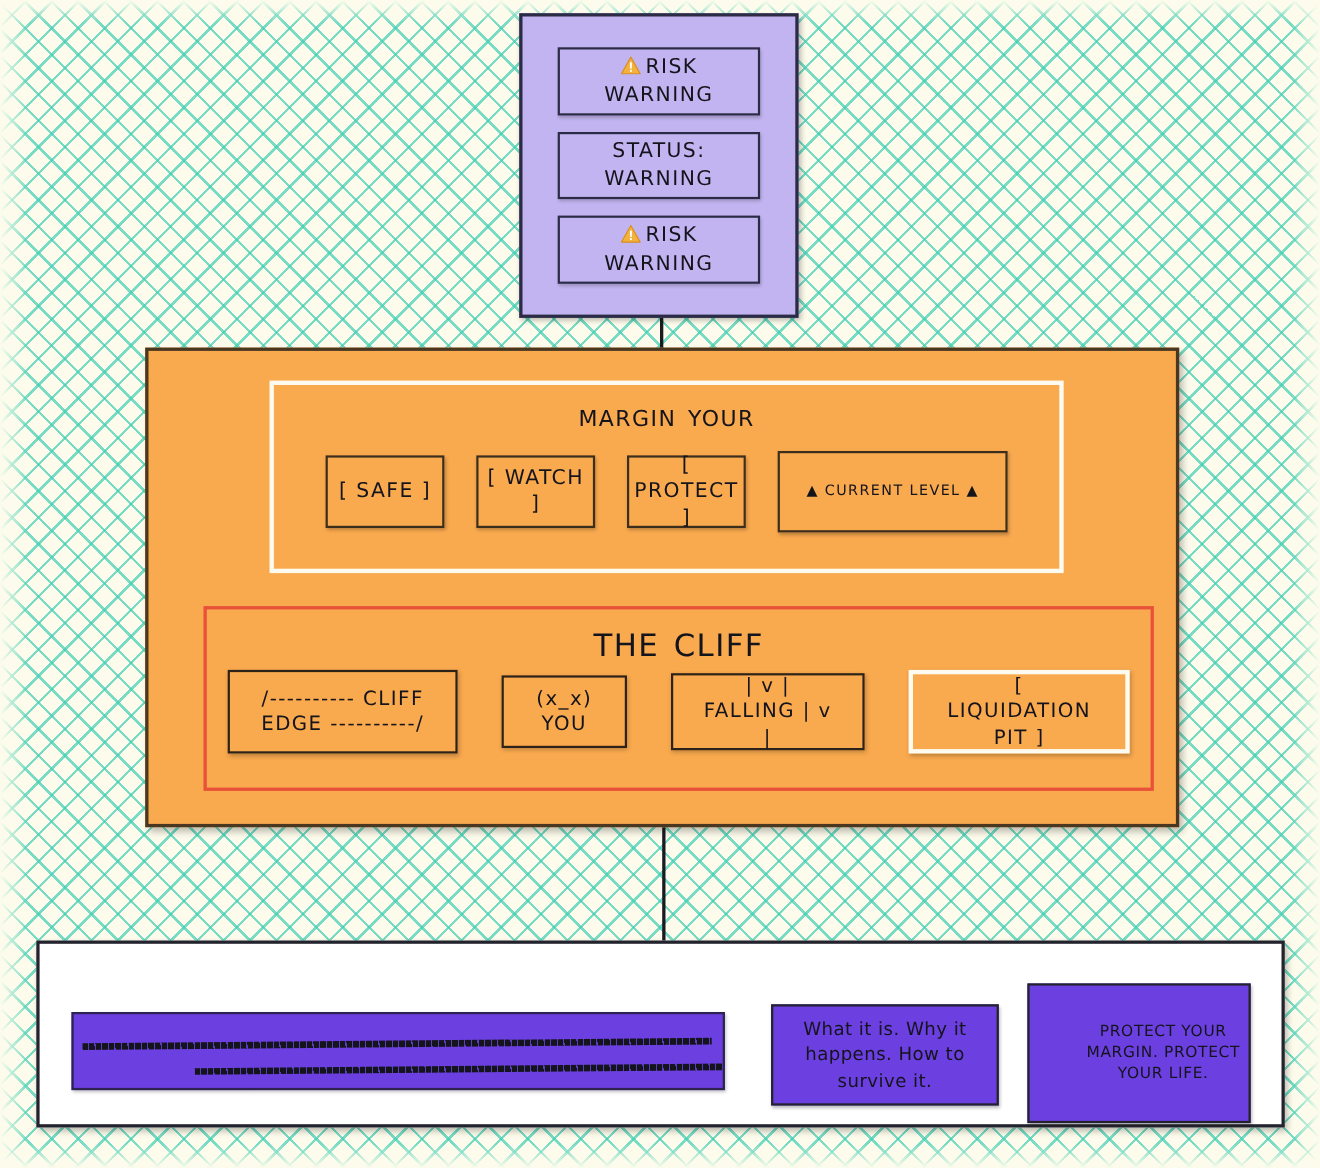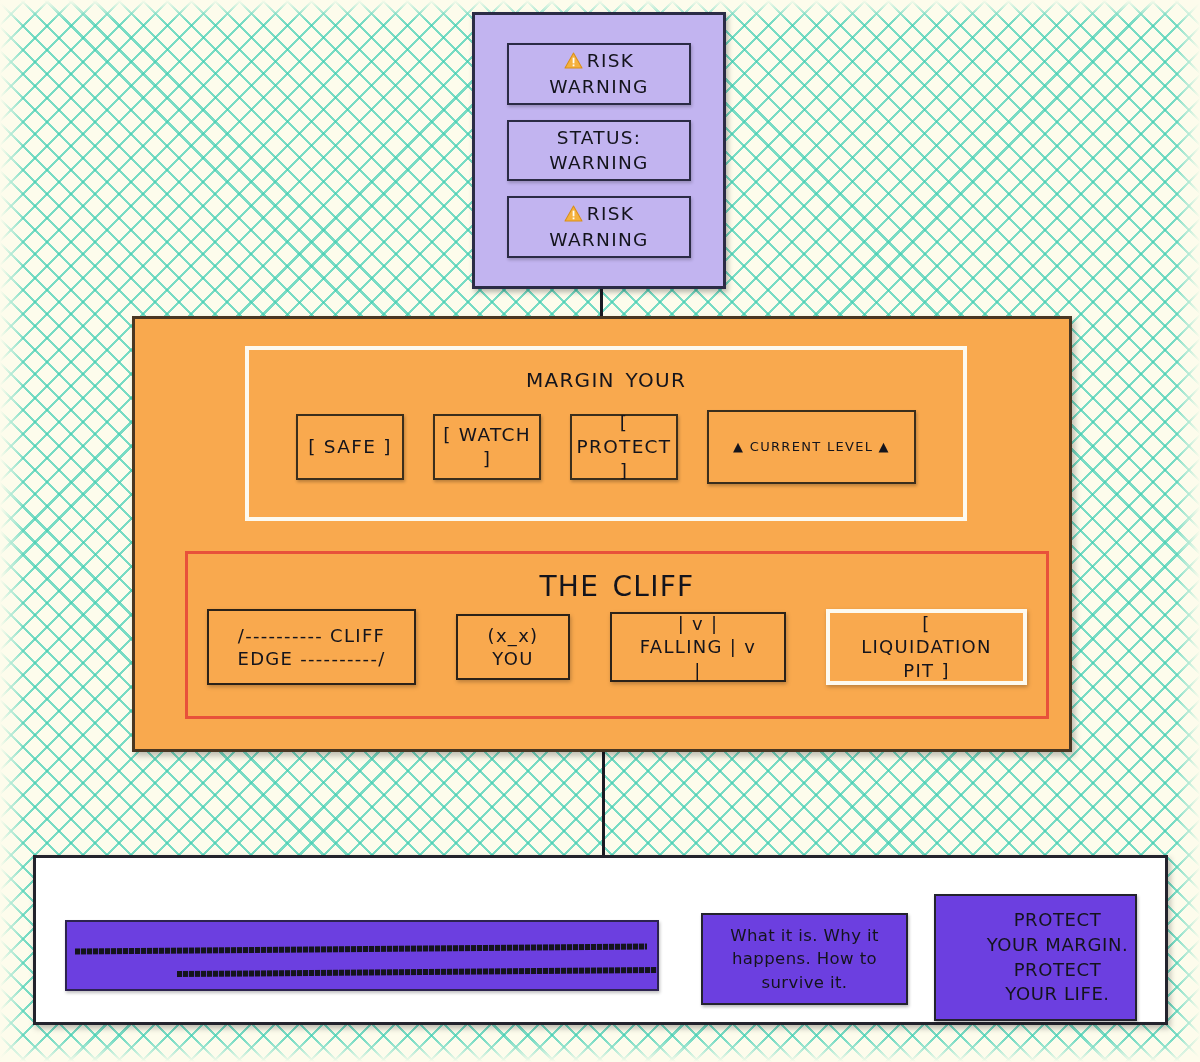--- a/index.html
+++ b/index.html
@@ -227,21 +227,21 @@
   #cta-box {
     position: absolute;
     left: 898px; top: 36px;
     width: 199px; height: 123px;
     background: #6c3fe0;
     border: 2.5px solid #23232d;
     box-shadow: 1px 2px 3px rgba(0,0,0,0.28);
     display: flex; align-items: center; justify-content: center;
   }
   #cta-box .hand {
-    font-size: 18px;
+    font-size: 14px;
     color: #14141c;
     letter-spacing: 0.6px;
     padding: 0 5px;
     line-height: 1.38;
     margin-left: 44px;
   }
 </style>
 </head>
 <body>
 

